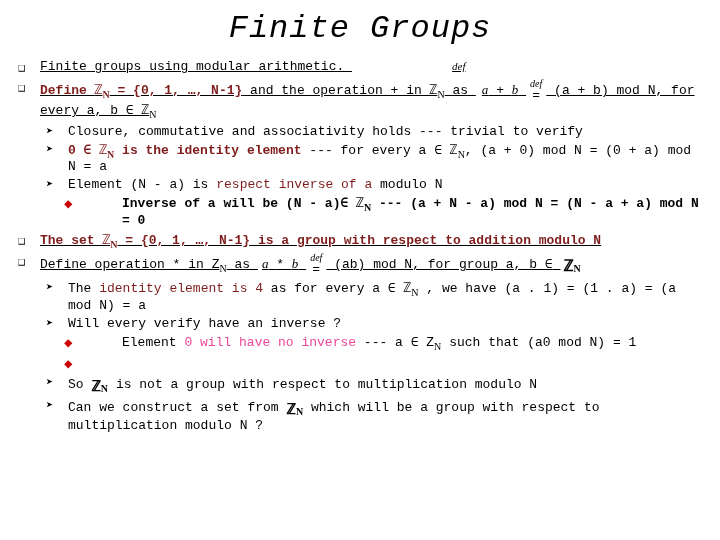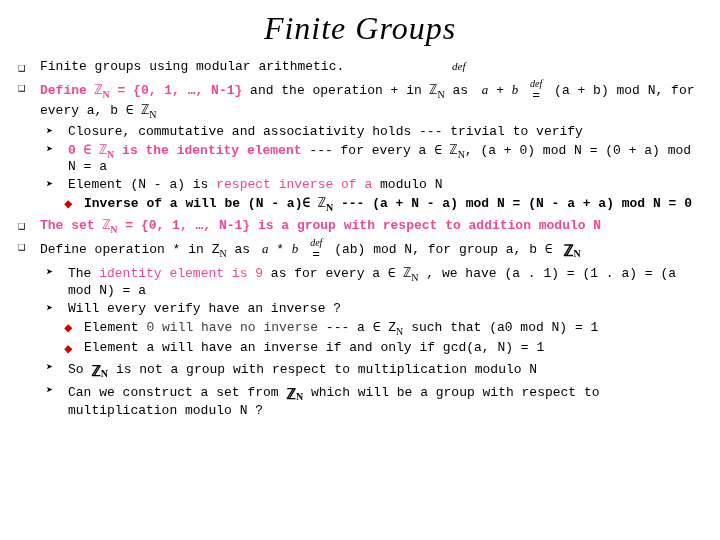--- a/index.html
+++ b/index.html
@@ -7,40 +7,41 @@
       background: #fff;
       font-family: 'Courier New', Courier, monospace;
       font-size: 13px;
       color: #000;
       width: 720px;
       min-height: 540px;
       padding: 10px 18px 10px 18px;
     }
     h1 {
       text-align: center;
-      font-family: Liberation Serif, serif;
+      font-family: Liberation Mono, monospace;
       font-size: 32px;
       font-weight: normal;
       font-style: italic;
       margin-bottom: 12px;
       letter-spacing: 1px;
     }
     .bullet-q {
       display: flex;
       align-items: flex-start;
       margin-bottom: 4px;
     }
     .bullet-q .q-marker {
       min-width: 18px;
       font-size: 12px;
       margin-right: 4px;
       margin-top: 1px;
     }
     .bullet-q .q-content {
       flex: 1;
+      text-decoration: underline;
     }
     .sub-arrow {
       display: flex;
       align-items: flex-start;
       margin-left: 28px;
       margin-bottom: 3px;
     }
     .sub-arrow .arrow-marker {
       min-width: 18px;
       font-size: 12px;
@@ -56,23 +57,24 @@
       margin-bottom: 3px;
     }
     .sub-diamond .diamond-marker {
       min-width: 16px;
       color: #c00;
       font-size: 14px;
       margin-right: 4px;
     }
     .sub-diamond .diamond-content {
       flex: 1;
+      margin-left: 38px;
     }
-    .blue-text { color: #ec4899; }
-    .red-text { color: #404040; }
+    .blue-text { color: #7f1d1d; }
+    .red-text { color: #ec4899; }
     .bold-text { font-weight: bold; }
     .zn-sub {
       font-size: 10px;
       vertical-align: sub;
       font-family: 'Times New Roman', serif;
     }
   </style>
 </head>
 <body>
 
@@ -147,41 +149,38 @@
       <span style="font-size:13px; line-height:1;">=</span>
     </span>
     <span>  (ab) mod N,  for group a, b ∈</span>
     <span style="font-family:'Times New Roman',serif; font-weight:bold; font-size:16px; vertical-align:middle; margin-left:3px;">ℤ</span><sub class="zn-sub" style="font-size:10px; font-weight:bold;">N</sub>
   </span>
 </div>
 
 <div class="sub-arrow">
   <span class="arrow-marker">➤</span>
   <span class="arrow-content">
-    The <span class="blue-text">identity element is 9</span> as for every a ∈ ℤ<sub class="zn-sub">N</sub> , we have (a . 1) = (1 . a) = (a mod N) = a
+    The <span class="blue-text">identity element is 4</span> as for every a ∈ ℤ<sub class="zn-sub">N</sub> , we have (a . 1) = (1 . a) = (a mod N) = a
   </span>
 </div>
 
 <div class="sub-arrow">
   <span class="arrow-marker">➤</span>
   <span class="arrow-content">Will every verify have an inverse ?</span>
 </div>
 
 <div class="sub-diamond">
   <span class="diamond-marker">◆</span>
   <span class="diamond-content">
     Element <span class="red-text">0 will have no inverse</span> ---  a ∈ Z<sub class="zn-sub">N</sub> such that (a0 mod N) = 1
   </span>
 </div>
 
 <div class="sub-diamond">
   <span class="diamond-marker">◆</span>
-  <span class="diamond-content">
-    Element a will have an inverse if and only if gcd(a, N) = 1
-  </span>
 </div>
 
 <div class="sub-arrow">
   <span class="arrow-marker">➤</span>
   <span class="arrow-content">
     So <span style="font-family:'Times New Roman',serif; font-weight:bold; font-size:15px; vertical-align:middle;">ℤ</span><sub class="zn-sub" style="font-weight:bold;">N</sub> is not a group with respect to multiplication modulo N
   </span>
 </div>
 
 <div class="sub-arrow">

